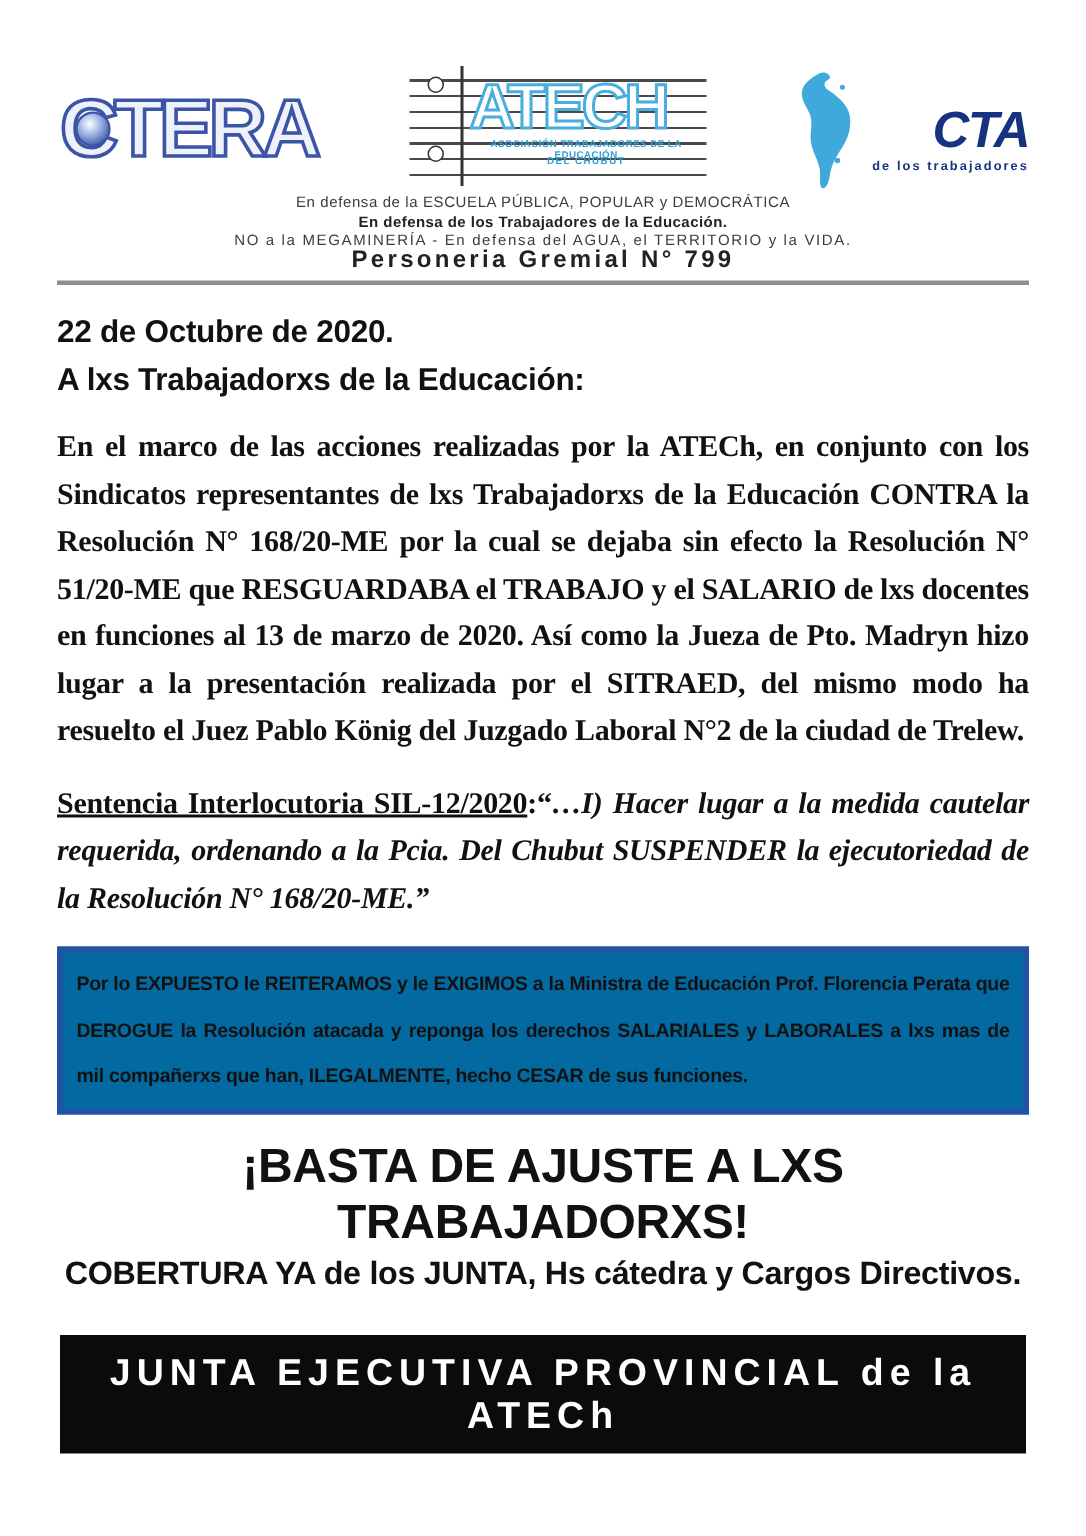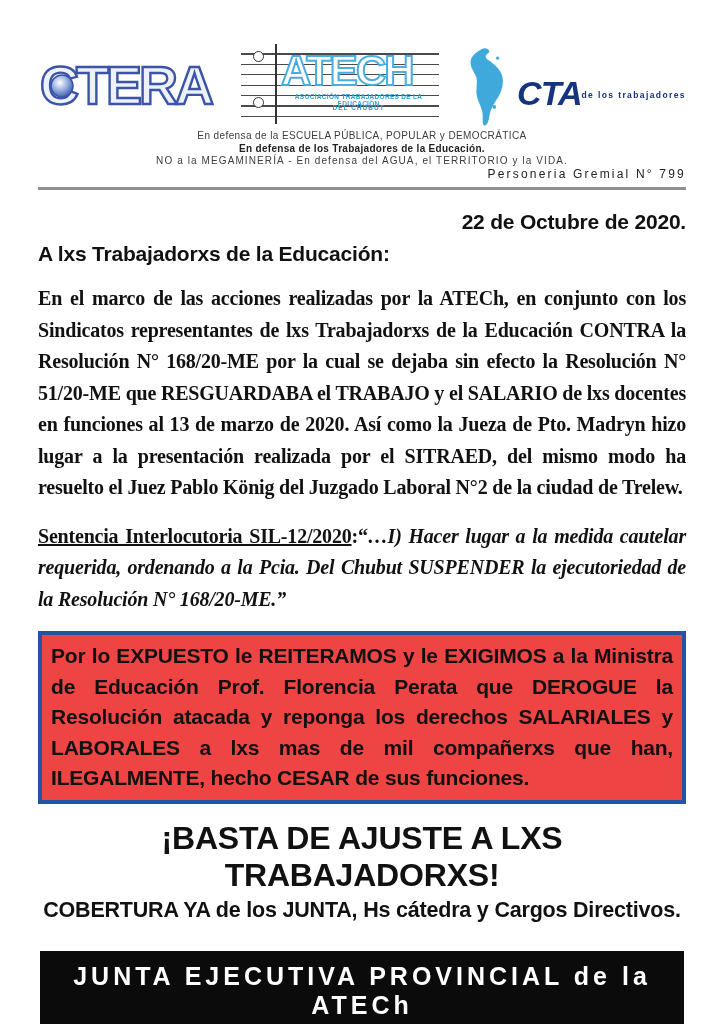--- a/index.html
+++ b/index.html
@@ -18,42 +18,42 @@
   .atech-vline { position:absolute; left:34px; top:0; bottom:0; width:2px; background:#333; }
   .atech-hole { position:absolute; left:12px; width:9px; height:9px; border:1.5px solid #333;
     border-radius:50%; background:#fff; }
   .atech-hole.h1 { top:7px; } .atech-hole.h2 { bottom:16px; }
   .atech-word { position:absolute; left:38px; top:1px; }
   .atech-sub1 { position:absolute; left:40px; right:2px; top:49px; text-align:center;
     font-size:6.5px; font-weight:bold; color:#2f9fd4; letter-spacing:.3px; }
   .atech-sub2 { position:absolute; left:40px; right:2px; top:60px; text-align:center;
     font-size:6.5px; font-weight:bold; color:#2f9fd4; letter-spacing:1px; }
   .cta-logo { display:flex; align-items:center; gap:6px; margin-top:4px; }
-  .cta-right { display:flex; flex-direction:row; align-items:center; margin-top:10px; }
+  .cta-right { display:flex; flex-direction:column; align-items:flex-end; margin-top:10px; }
   .cta-word { font-size:34px; font-weight:bold; font-style:italic; color:#15337e;
     letter-spacing:-1px; line-height:30px; }
   .cta-sub { font-size:8.5px; font-weight:bold; color:#15337e; letter-spacing:1.4px; margin-top:3px; }
 
   .taglines { text-align:center; margin-top:2px; line-height:12.5px; }
   .tag1 { font-size:10px; color:#3c3c3c; letter-spacing:.4px; }
   .tag2 { font-size:10px; color:#222; font-weight:bold; letter-spacing:.3px; }
   .tag3 { font-size:10px; color:#3c3c3c; letter-spacing:1.1px; }
-  .tag4 { font-size:12px; color:#222; font-weight:normal; letter-spacing:2.2px;text-align:right; }
+  .tag4 { font-size:16px; color:#222; font-weight:bold; letter-spacing:2.2px; }
 
   .rule { border:none; border-top:3px solid #8f8f8f; margin:7px 0 10px 0; }
 
   
-  .date-line { text-align:right; font-size:21px; font-weight:bold; letter-spacing:-.2px; margin-top:20px; }
+  .date-line { font-size:21px; font-weight:bold; letter-spacing:-.2px; margin-top:20px; }
   .salutation { font-size:21px; font-weight:bold; margin-top:8px; letter-spacing:-.2px; }
   .para { font-size:20px; font-weight:bold; line-height:31.5px; text-align:justify;
     text-align-last:left; margin-top:17px; letter-spacing:-.2px;font-family:Liberation Serif, serif; }
   .u { text-decoration:underline; }
   .it { font-style:italic; }
-  .highlight-box { background:#ef4444; border:4px solid #2253a4; padding:6px 9px;
-    font-size:21px; font-weight:bold; line-height:30.5px; text-align:justify;
+  .highlight-box { background:#0369a1; border:4px solid #2253a4; padding:6px 9px;
+    font-size:13px; font-weight:bold; line-height:30.5px; text-align:justify;
     text-align-last:left; margin-top:16px; letter-spacing:-.2px; }
 
   
   .slogan1 { text-align:center; font-size:32px; font-weight:bold; margin-top:16px; letter-spacing:-.2px; }
   .slogan2 { text-align:center; font-size:21.5px; font-weight:bold; margin-top:4px; letter-spacing:-.2px; }
   .banner { background:#0b0b0b; color:#ffffff; text-align:center; font-size:25px;
     font-weight:bold; letter-spacing:4px; padding:11px 0 10px 0; margin:28px 2px 0 2px; }
 </style>
 </head>
 <body>

